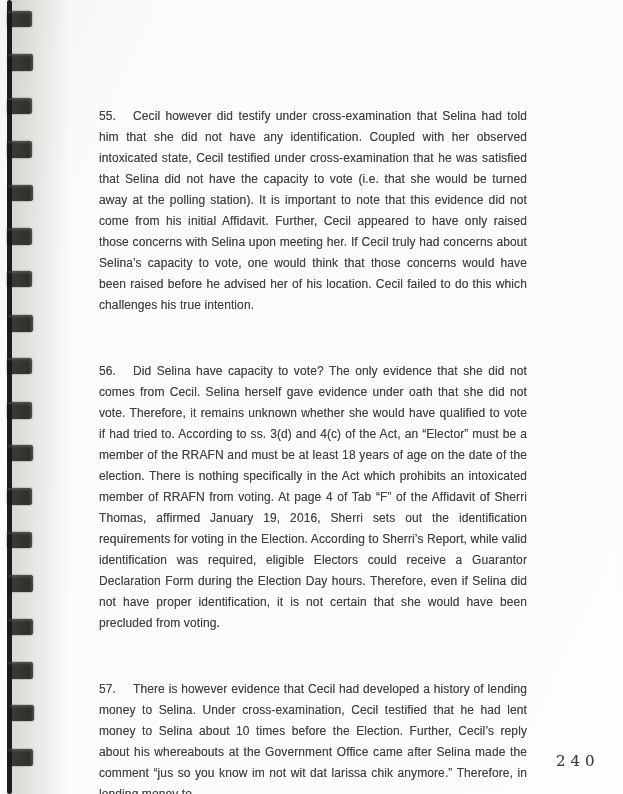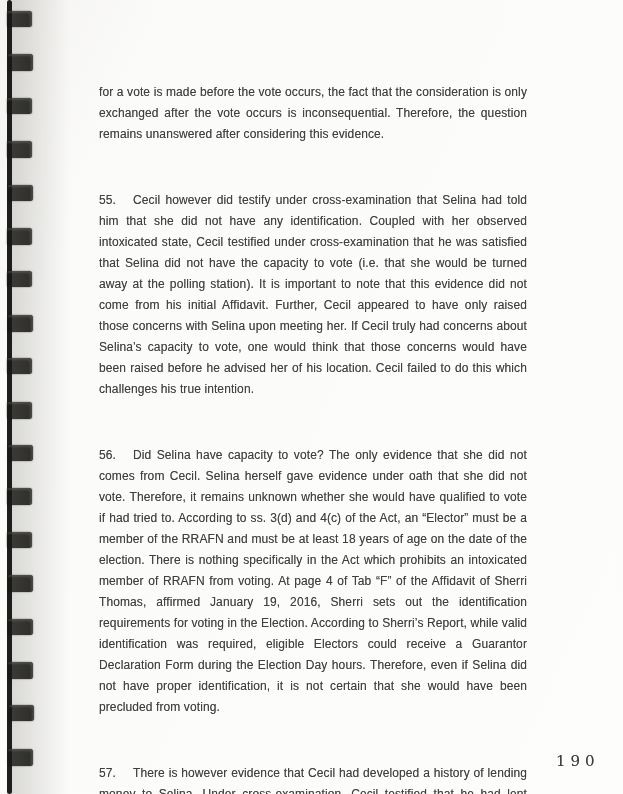--- a/index.html
+++ b/index.html
@@ -100,25 +100,24 @@
         <div class="tooth" style="top: 618.6px; left: 8px; height: 16px;"></div>
         <div class="tooth" style="top: 662px; left: 8px; height: 17px;"></div>
         <div class="tooth" style="top: 705.4px; left: 9px; height: 16px;"></div>
         <div class="tooth" style="top: 748.8px; left: 8px; height: 17px;"></div>
       </div>
     <div class="paper-shade"></div>
   </div>
 
   <div class="content">
 
-    <p class="para"><span>for a vote is made before the vote occurs, the fact that the consideration is only exchanged after the vote occurs is inconsequential. Therefore, the question remains unanswered after considering this evidence.</span></p>
 
     <p class="para"><span class="pnum">55.</span><span>Cecil however did testify under cross-examination that Selina had told him that she did not have any identification. Coupled with her observed intoxicated state, Cecil testified under cross-examination that he was satisfied that Selina did not have the capacity to vote (i.e. that she would be turned away at the polling station). It is important to note that this evidence did not come from his initial Affidavit. Further, Cecil appeared to have only raised those concerns with Selina upon meeting her. If Cecil truly had concerns about Selina’s capacity to vote, one would think that those concerns would have been raised before he advised her of his location. Cecil failed to do this which challenges his true intention.</span></p>
 
     <p class="para"><span class="pnum">56.</span><span>Did Selina have capacity to vote? The only evidence that she did not comes from Cecil. Selina herself gave evidence under oath that she did not vote. Therefore, it remains unknown whether she would have qualified to vote if had tried to. According to ss. 3(d) and 4(c) of the Act, an “Elector” must be a member of the RRAFN and must be at least 18 years of age on the date of the election. There is nothing specifically in the Act which prohibits an intoxicated member of RRAFN from voting. At page 4 of Tab “F” of the Affidavit of Sherri Thomas, affirmed January 19, 2016, Sherri sets out the identification requirements for voting in the Election. According to Sherri’s Report, while valid identification was required, eligible Electors could receive a Guarantor Declaration Form during the Election Day hours. Therefore, even if Selina did not have proper identification, it is not certain that she would have been precluded from voting.</span></p>
 
     <p class="para"><span class="pnum">57.</span><span>There is however evidence that Cecil had developed a history of lending money to Selina. Under cross-examination, Cecil testified that he had lent money to Selina about 10 times before the Election. Further, Cecil’s reply about his whereabouts at the Government Office came after Selina made the comment “jus so you know im not wit dat larissa chik anymore.” Therefore, in lending money to</span></p>
 
   </div>
 
-  <div class="page-number">190</div>
+  <div class="page-number">240</div>
 
 </div>
 
 </body></html>

